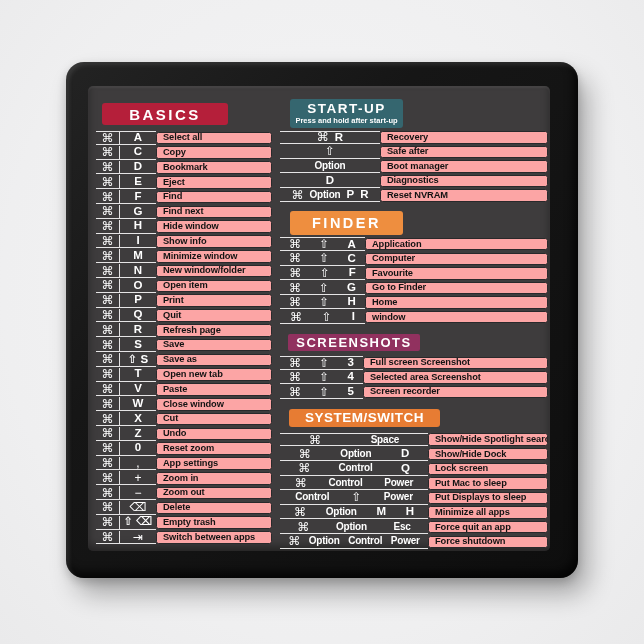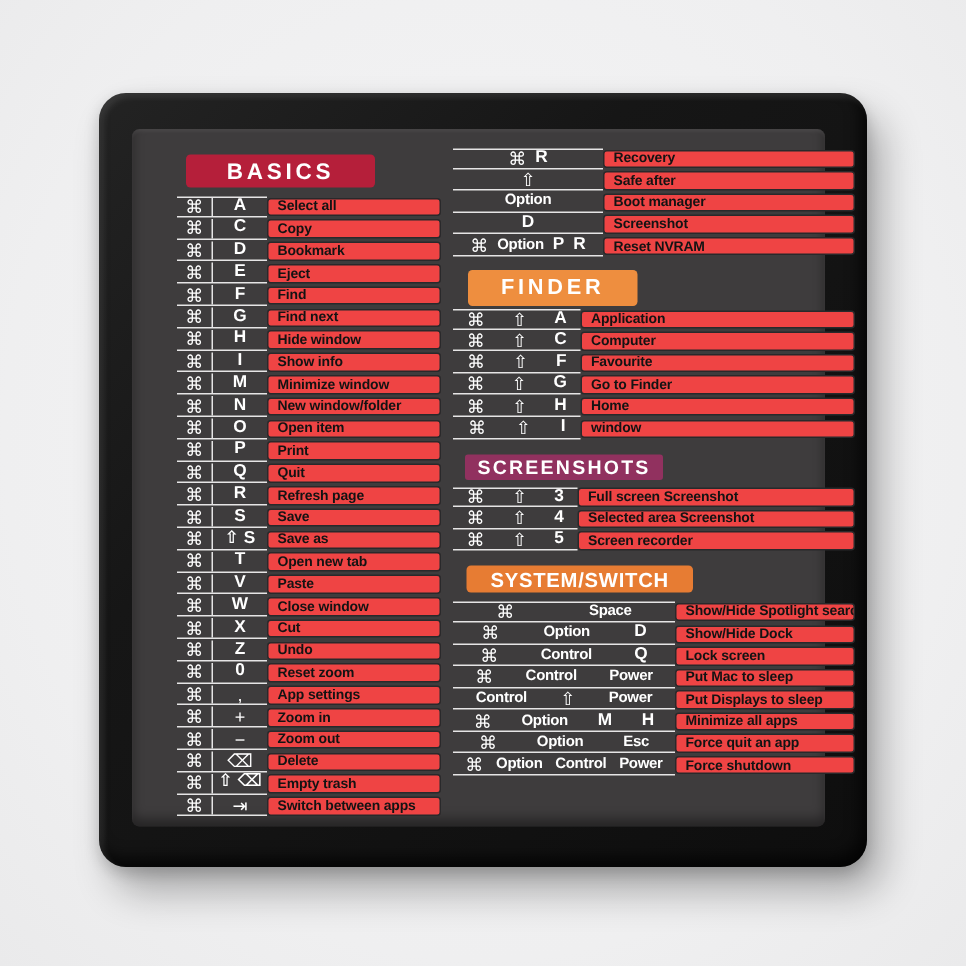--- a/index.html
+++ b/index.html
@@ -14,21 +14,21 @@
     background:linear-gradient(135deg,#232323 0%,#161616 35%,#0e0e0e 100%);
     border-radius:18px;
     box-shadow:10px 16px 26px rgba(0,0,0,.30), 0 4px 10px rgba(0,0,0,.18),
       inset 3px 3px 4px rgba(255,255,255,.10), inset -4px -6px 10px rgba(0,0,0,.75);
   }
   .panel{
     position:absolute;left:22px;top:24px;width:462px;height:465px;
     background:#3e3c3d;border-radius:5px;
     box-shadow:inset 0 2px 2px rgba(255,255,255,.06), inset 0 -5px 8px rgba(0,0,0,.40);
   }
-  .col{position:absolute;top:0;margin-left:22px;}
+  .col{position:absolute;top:0;}
   .col-left{left:8px;top:17px;width:176px;}
   .col-right{left:192px;top:13px;width:268px;}
 
   .banner{
     color:#fff;font-weight:bold;display:flex;align-items:center;justify-content:center;
     border-radius:3px;box-sizing:border-box;
   }
   .sec-basics .banner{width:126px;height:22px;margin:0 0 6px 6px;font-size:15px;letter-spacing:2.5px;}
   .banner-startup{width:113px;margin:0 0 3px 10px;padding:3px 2px 3px;flex-direction:column;line-height:1;}
   .banner-startup .banner-title{font-size:13.5px;font-weight:bold;letter-spacing:1.5px;}
@@ -53,21 +53,21 @@
   .sec-basics .keys{width:60px;}
   .sec-basics .key:first-child{width:23px;height:100%;border-right:1.2px solid rgba(244,244,244,.92);}
   .sec-basics .key:nth-child(2){flex:1;height:100%;}
 
   .sec-startup .keys{width:100px;justify-content:center;gap:6px;}
   .sec-finder .keys{width:85px;justify-content:space-around;}
   .sec-screenshots .keys{width:83px;justify-content:space-around;}
   .sec-system .keys{width:148px;justify-content:space-around;padding:0 4px;}
 
   .labelbox{
-    flex:1;margin:.6px 0;background:#ef4444;border:1px solid #29292b;border-radius:2.5px;
+    flex:1;margin:.6px 0;background:#fca5a5;border:1px solid #29292b;border-radius:2.5px;
     display:flex;align-items:center;padding-left:6px;box-sizing:border-box;
     font-size:9.3px;font-weight:bold;color:#131313;letter-spacing:-.1px;line-height:1;
     white-space:nowrap;overflow:hidden;
   }
 </style>
 </head>
 <body>
 
 <div class="magnet">
   <div class="panel">
@@ -273,20 +273,24 @@
                 <span class="key glyph">⇥</span>
               </div>
               <div class="labelbox">Switch between apps</div>
             </div>
           </div>
       </section>
     </div>
 
     <div class="col col-right">
       <section class="sec sec-startup">
+        <div class="banner banner-startup" style="background: rgb(53, 102, 111);">
+          <div class="banner-title">START-UP</div>
+          <div class="banner-sub">Press and hold after start-up</div>
+        </div>
         <div class="rows">
             <div class="row">
               <div class="keys">
                 <span class="key glyph">⌘</span>
                 <span class="key">R</span>
               </div>
               <div class="labelbox">Recovery</div>
             </div>
             <div class="row">
               <div class="keys">
@@ -297,21 +301,21 @@
             <div class="row">
               <div class="keys">
                 <span class="key word">Option</span>
               </div>
               <div class="labelbox">Boot manager</div>
             </div>
             <div class="row">
               <div class="keys">
                 <span class="key">D</span>
               </div>
-              <div class="labelbox">Screenshot</div>
+              <div class="labelbox">Diagnostics</div>
             </div>
             <div class="row">
               <div class="keys">
                 <span class="key glyph">⌘</span>
                 <span class="key word">Option</span>
                 <span class="key">P</span>
                 <span class="key">R</span>
               </div>
               <div class="labelbox">Reset NVRAM</div>
             </div>

